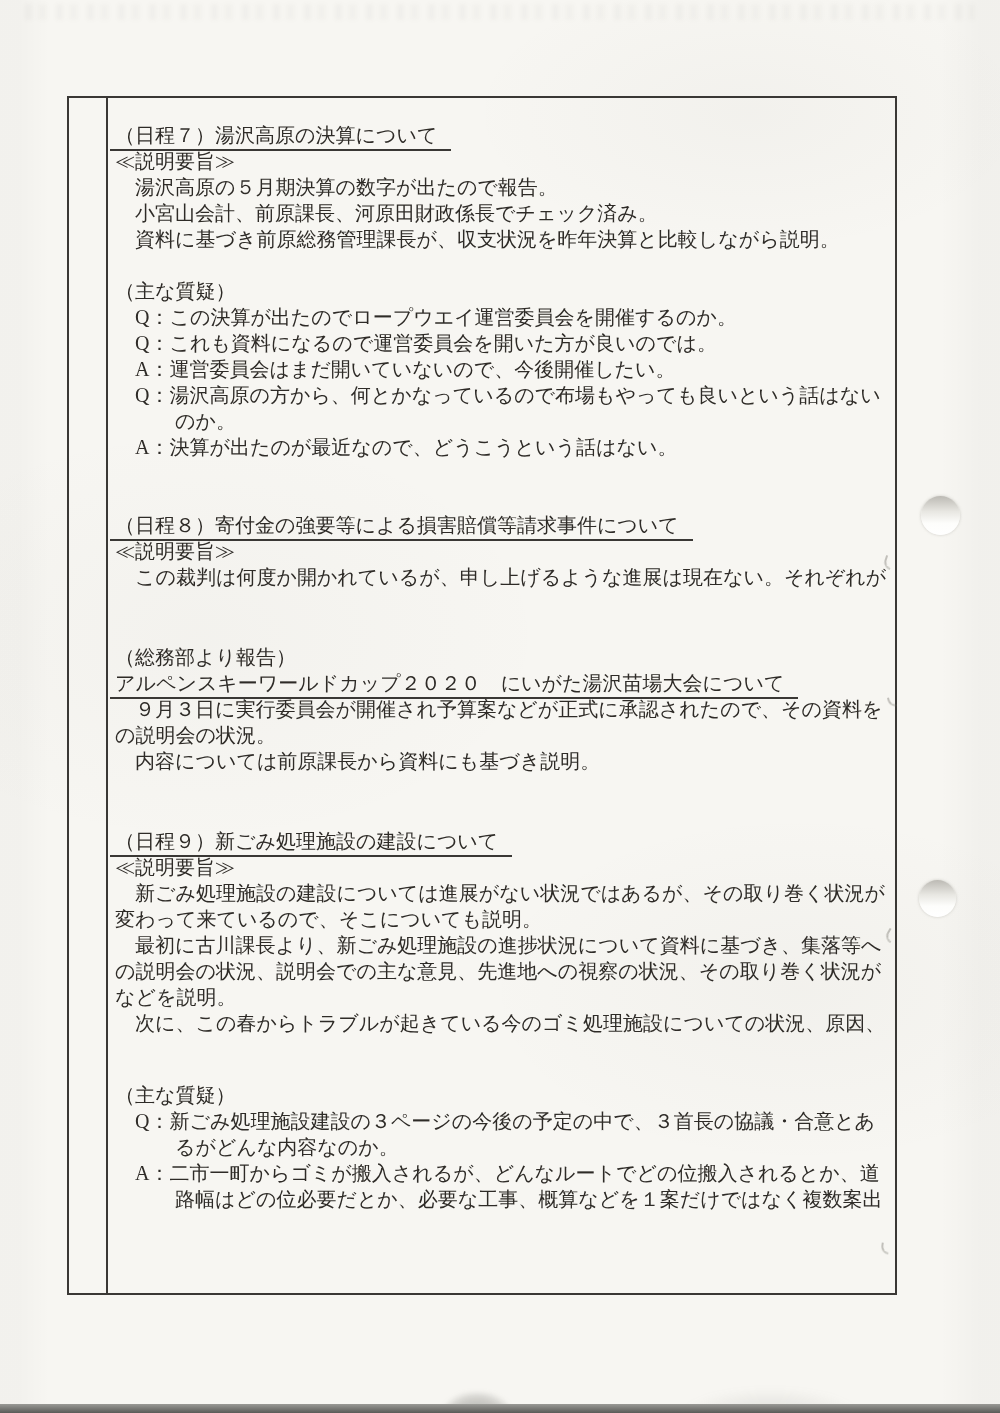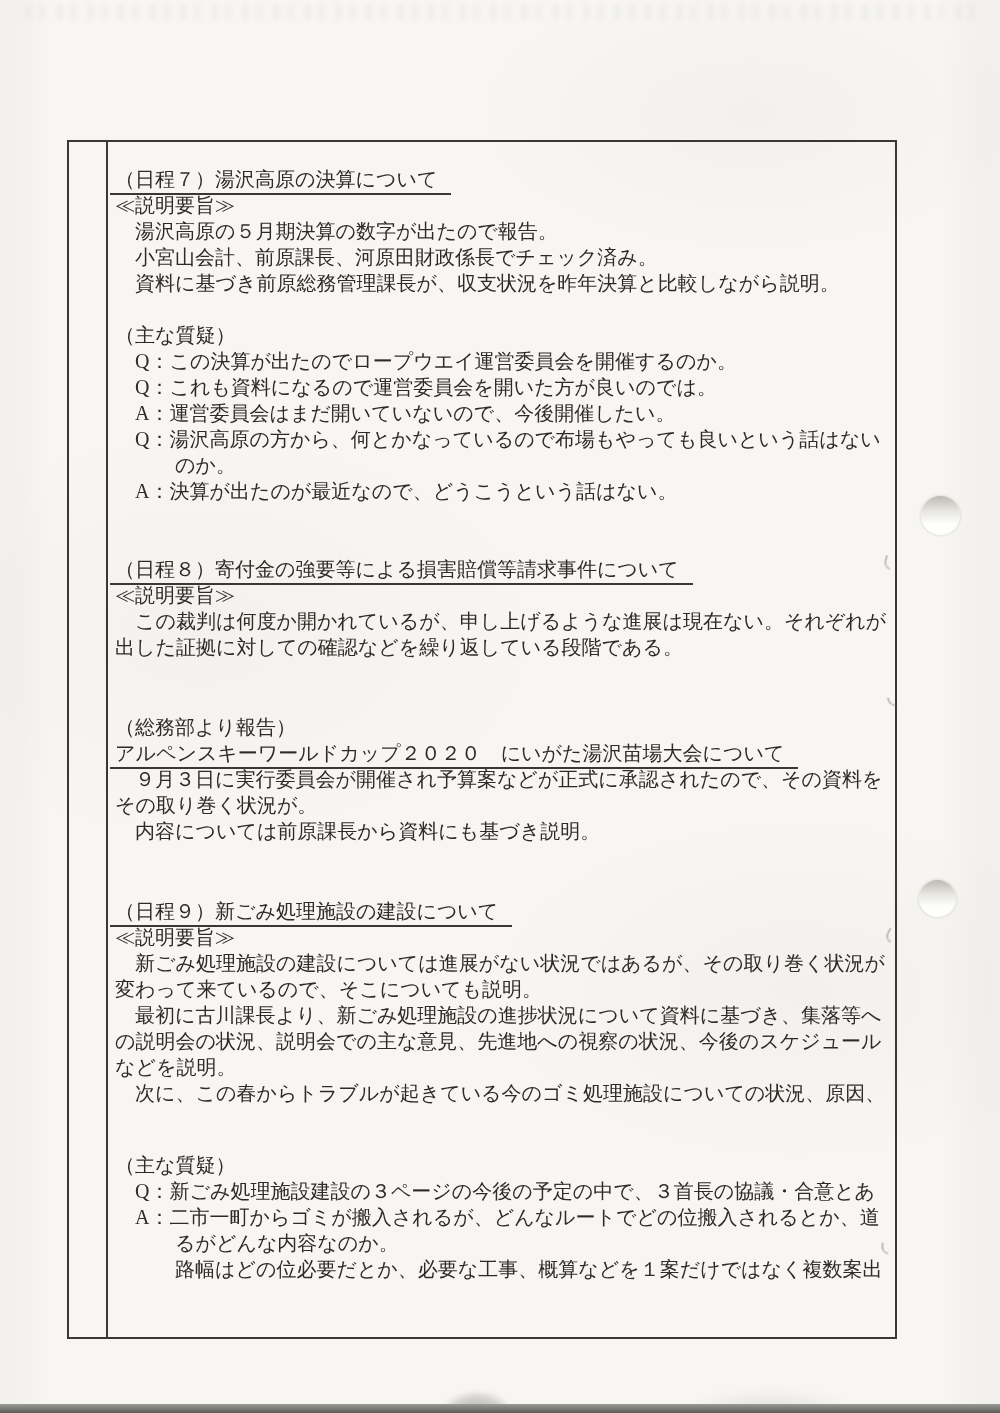--- a/index.html
+++ b/index.html
@@ -32,21 +32,20 @@
     position:absolute;left:25px;top:4px;width:950px;height:16px;
     background:repeating-linear-gradient(90deg,
       rgba(110,108,100,0.10) 0 7px, transparent 7px 13px,
       rgba(110,108,100,0.07) 13px 22px, transparent 22px 31px);
     filter:blur(2px);
     opacity:.5;
   }
   .frame{
     position:absolute;left:67px;top:96px;width:830px;height:1199px;
     border:2px solid var(--frame);
-    margin-top:44px;
   }
   .gutter{
     position:absolute;left:0;top:0;bottom:0;width:39px;
     border-right:2px solid var(--frame);
   }
   .content{
     position:absolute;left:41px;top:0;right:0;bottom:0;
     padding:24px 4px 0 5px;
   }
   .line{
@@ -122,47 +121,46 @@
     <div class="line">　A：運営委員会はまだ開いていないので、今後開催したい。</div>
     <div class="line">　Q：湯沢高原の方から、何とかなっているので布場もやっても良いという話はない</div>
     <div class="line">　　　のか。</div>
     <div class="line">　A：決算が出たのが最近なので、どうこうという話はない。</div>
 
     <div class="gap52"></div>
 
     <div class="line heading-line"><span class="heading-u">（日程８）寄付金の強要等による損害賠償等請求事件について</span></div>
     <div class="line">≪説明要旨≫</div>
     <div class="line">　この裁判は何度か開かれているが、申し上げるような進展は現在ない。それぞれが</div>
-    <div class="line">出した証拠に対しての確認などを繰り返している段階である。</div>
 
     <div class="gap54"></div>
 
     <div class="line">（総務部より報告）</div>
     <div class="line heading-line"><span class="heading-u">アルペンスキーワールドカップ２０２０　にいがた湯沢苗場大会について</span></div>
     <div class="line">　９月３日に実行委員会が開催され予算案などが正式に承認されたので、その資料を</div>
-    <div class="line">その取り巻く状況が。</div>
+    <div class="line">の説明会の状況。</div>
     <div class="line">　内容については前原課長から資料にも基づき説明。</div>
 
     <div class="gap54"></div>
 
     <div class="line heading-line"><span class="heading-u">（日程９）新ごみ処理施設の建設について</span></div>
     <div class="line">≪説明要旨≫</div>
     <div class="line">　新ごみ処理施設の建設については進展がない状況ではあるが、その取り巻く状況が</div>
     <div class="line">変わって来ているので、そこについても説明。</div>
     <div class="line">　最初に古川課長より、新ごみ処理施設の進捗状況について資料に基づき、集落等へ</div>
-    <div class="line">の説明会の状況、説明会での主な意見、先進地への視察の状況、今後のスケジュール</div>
+    <div class="line">の説明会の状況、説明会での主な意見、先進地への視察の状況、その取り巻く状況が</div>
     <div class="line">などを説明。</div>
     <div class="line">　次に、この春からトラブルが起きている今のゴミ処理施設についての状況、原因、</div>
 
     <div class="gap46"></div>
 
     <div class="line">（主な質疑）</div>
     <div class="line">　Q：新ごみ処理施設建設の３ページの今後の予定の中で、３首長の協議・合意とあ</div>
+    <div class="line">　　　るがどんな内容なのか。</div>
     <div class="line">　A：二市一町からゴミが搬入されるが、どんなルートでどの位搬入されるとか、道</div>
-    <div class="line">　　　るがどんな内容なのか。</div>
     <div class="line">　　　路幅はどの位必要だとか、必要な工事、概算などを１案だけではなく複数案出</div>
 
   </div>
 </div>
 
 <div class="hole hole-top"></div>
 <div class="hole hole-bottom"></div>
 
 <div class="stray stray-1"></div>
 <div class="stray stray-2"></div>

